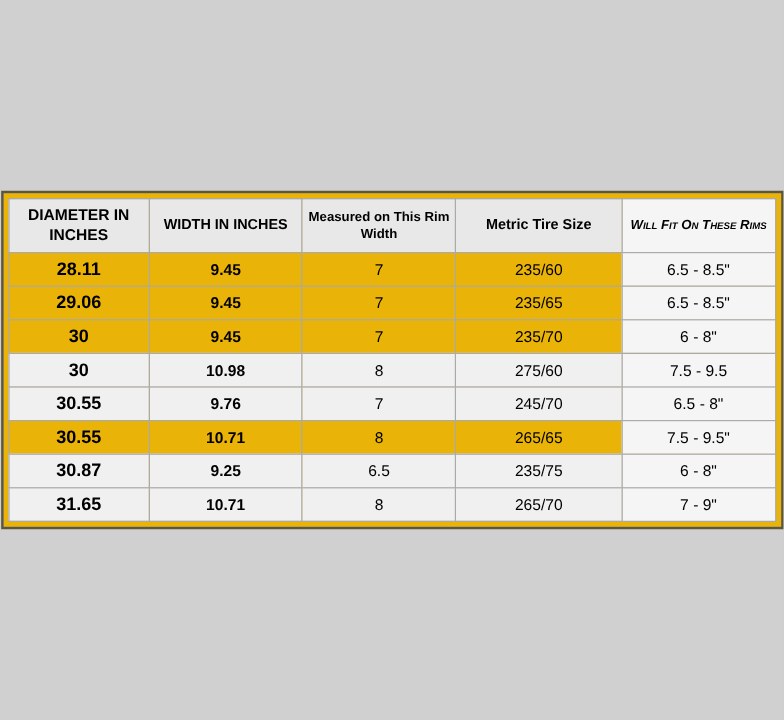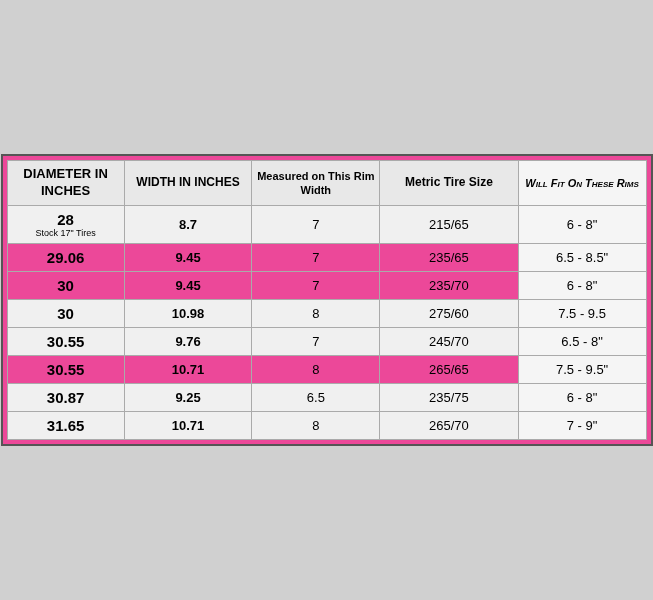--- a/index.html
+++ b/index.html
@@ -5,21 +5,21 @@
     * { box-sizing: border-box; margin: 0; padding: 0; }
     body {
       background: #d0d0d0;
       display: flex;
       justify-content: center;
       align-items: center;
       min-height: 600px;
       font-family: Arial, sans-serif;
     }
     .table-wrapper {
-      background: #ec4899;
+      background: #eab308;
       border: 2px solid #555;
       padding: 4px;
     }
     table {
       border-collapse: collapse;
       width: 640px;
       font-size: 13px;
     }
     th, td {
       border: 1px solid #aaa;
@@ -98,26 +98,26 @@
         </th>
         <th class="col-metric">
           <span>Metric Tire Size</span>
         </th>
         <th class="col-fits th-will">
           <span>Will Fit On These Rims</span>
         </th>
       </tr>
     </thead>
     <tbody id="table-body">
-    <tr class="row-alt">
-          <td class="col-diameter"><span class="diameter-label">28</span><span class="stock-note">Stock 17" Tires</span></td>
-          <td class="col-width">8.7</td>
+        <tr>
+          <td class="col-diameter"><span class="diameter-label">28.11</span></td>
+          <td class="col-width">9.45</td>
           <td class="col-measured">7</td>
-          <td class="col-metric">215/65</td>
-          <td class="col-fits">6 - 8"</td>
+          <td class="col-metric">235/60</td>
+          <td class="col-fits">6.5 - 8.5"</td>
         </tr>
         <tr>
           <td class="col-diameter"><span class="diameter-label">29.06</span></td>
           <td class="col-width">9.45</td>
           <td class="col-measured">7</td>
           <td class="col-metric">235/65</td>
           <td class="col-fits">6.5 - 8.5"</td>
         </tr>
         <tr>
           <td class="col-diameter"><span class="diameter-label">30</span></td>

